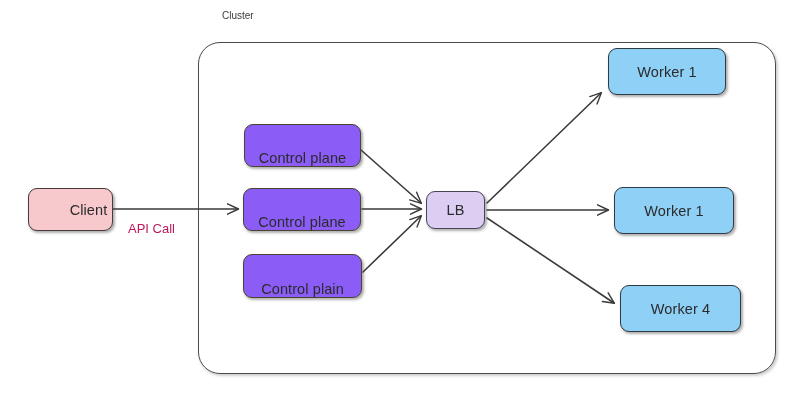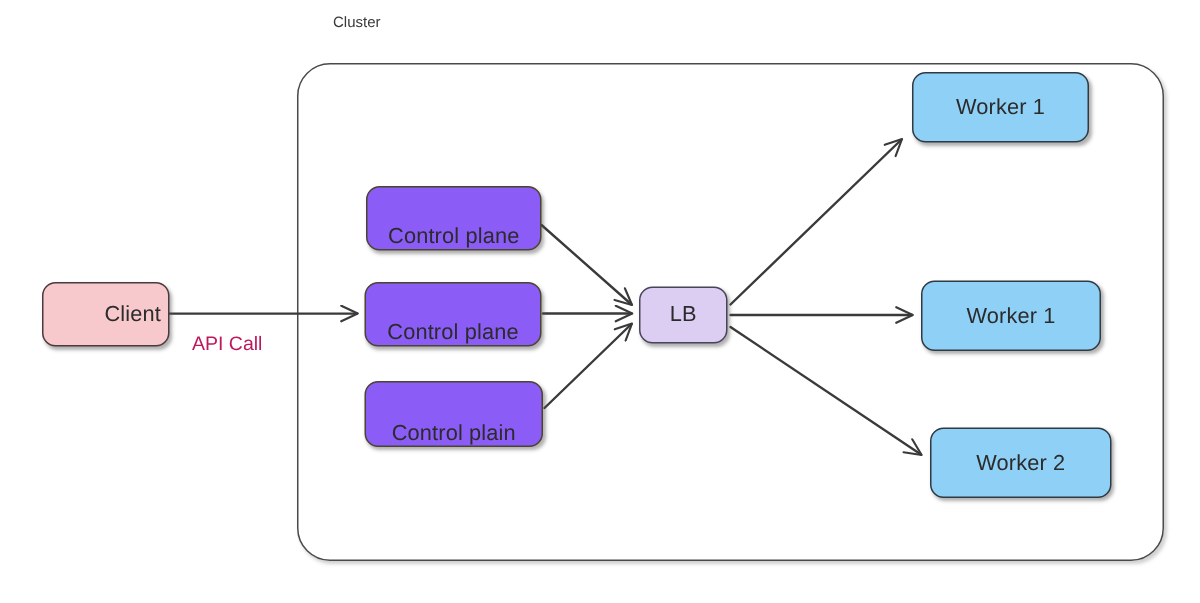--- a/index.html
+++ b/index.html
@@ -148,16 +148,16 @@
 
   <div class="node node-worker" id="node-worker-1" style="left: 608px; top: 48px; width: 118px; height: 47px;">
     <span>Worker 1</span>
   </div>
 
   <div class="node node-worker" id="node-worker-2" style="left: 614px; top: 187px; width: 120px; height: 47px;">
     <span>Worker 1</span>
   </div>
 
   <div class="node node-worker" id="node-worker-3" style="left: 620px; top: 285px; width: 121px; height: 47px;">
-    <span>Worker 2</span>
+    <span>Worker 4</span>
   </div>
 
 </div>
 
 </body></html>

